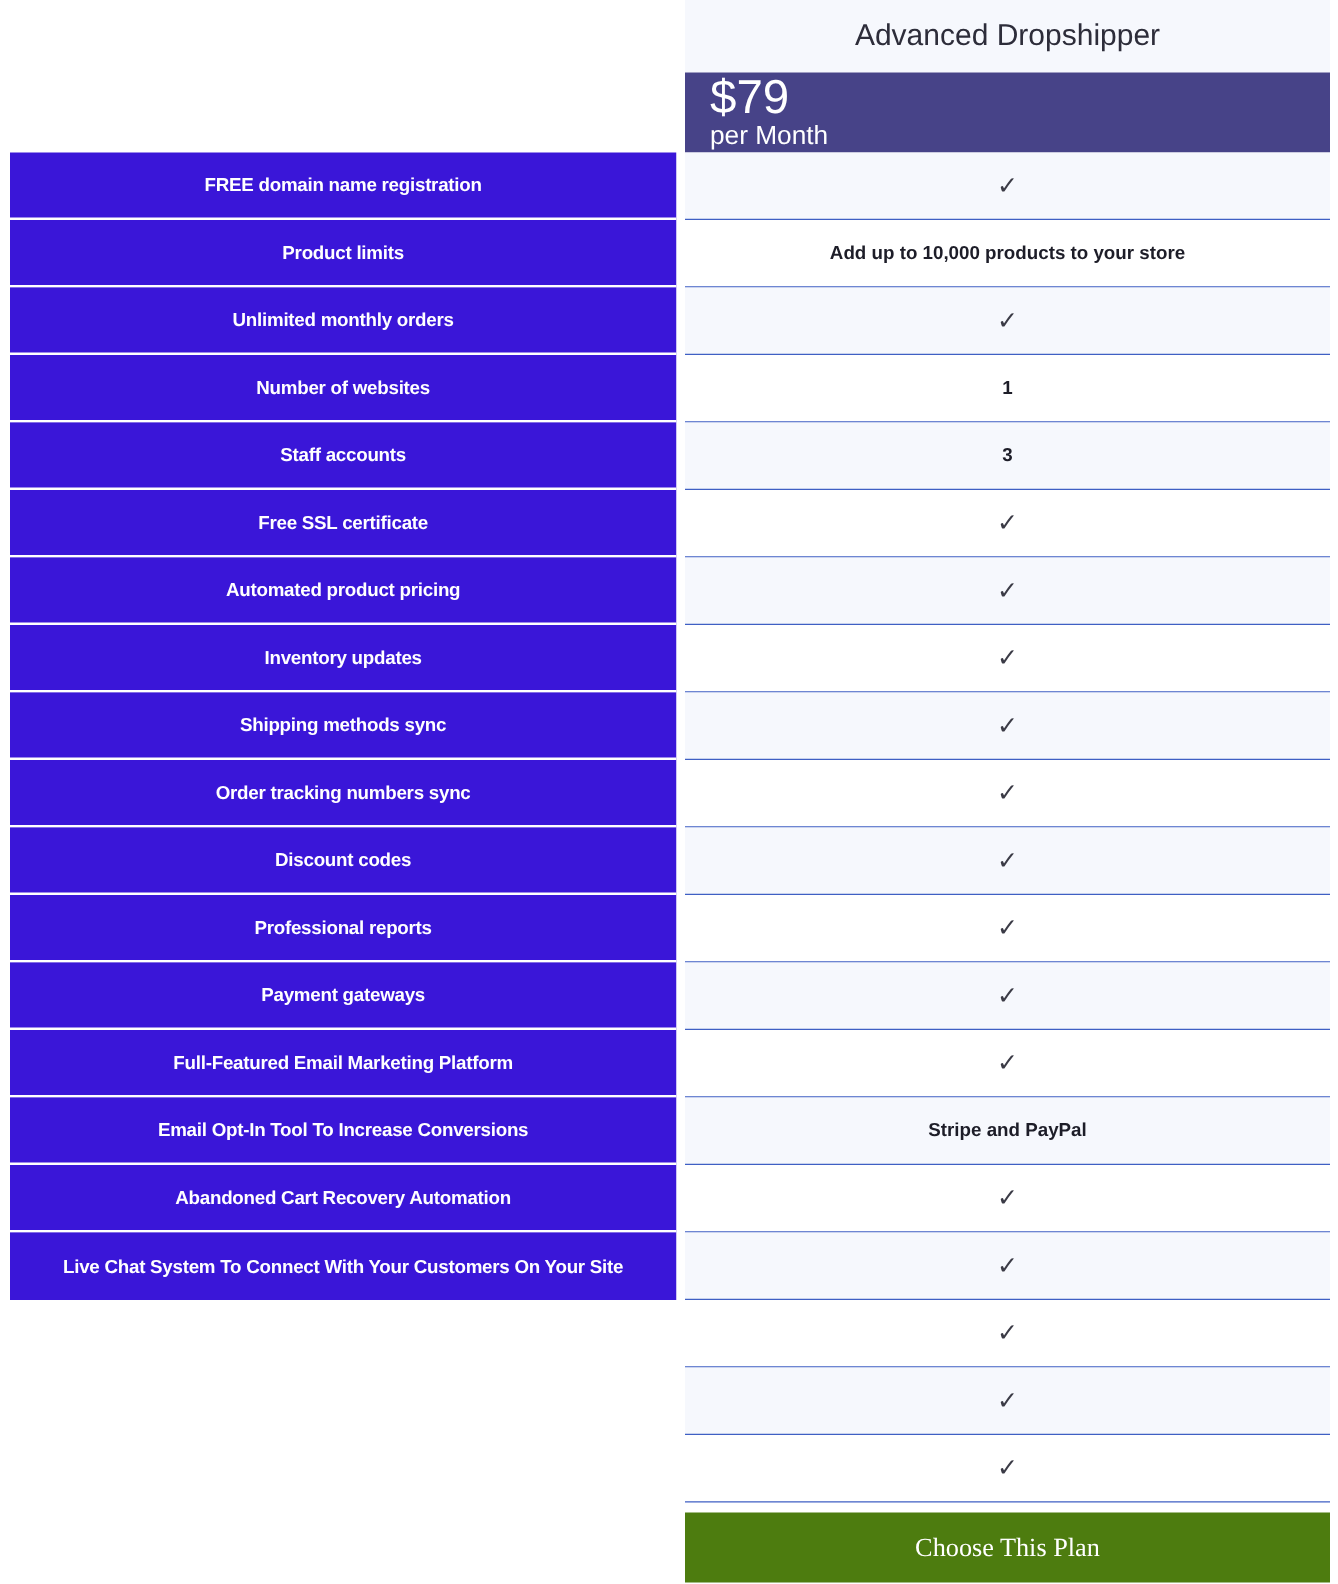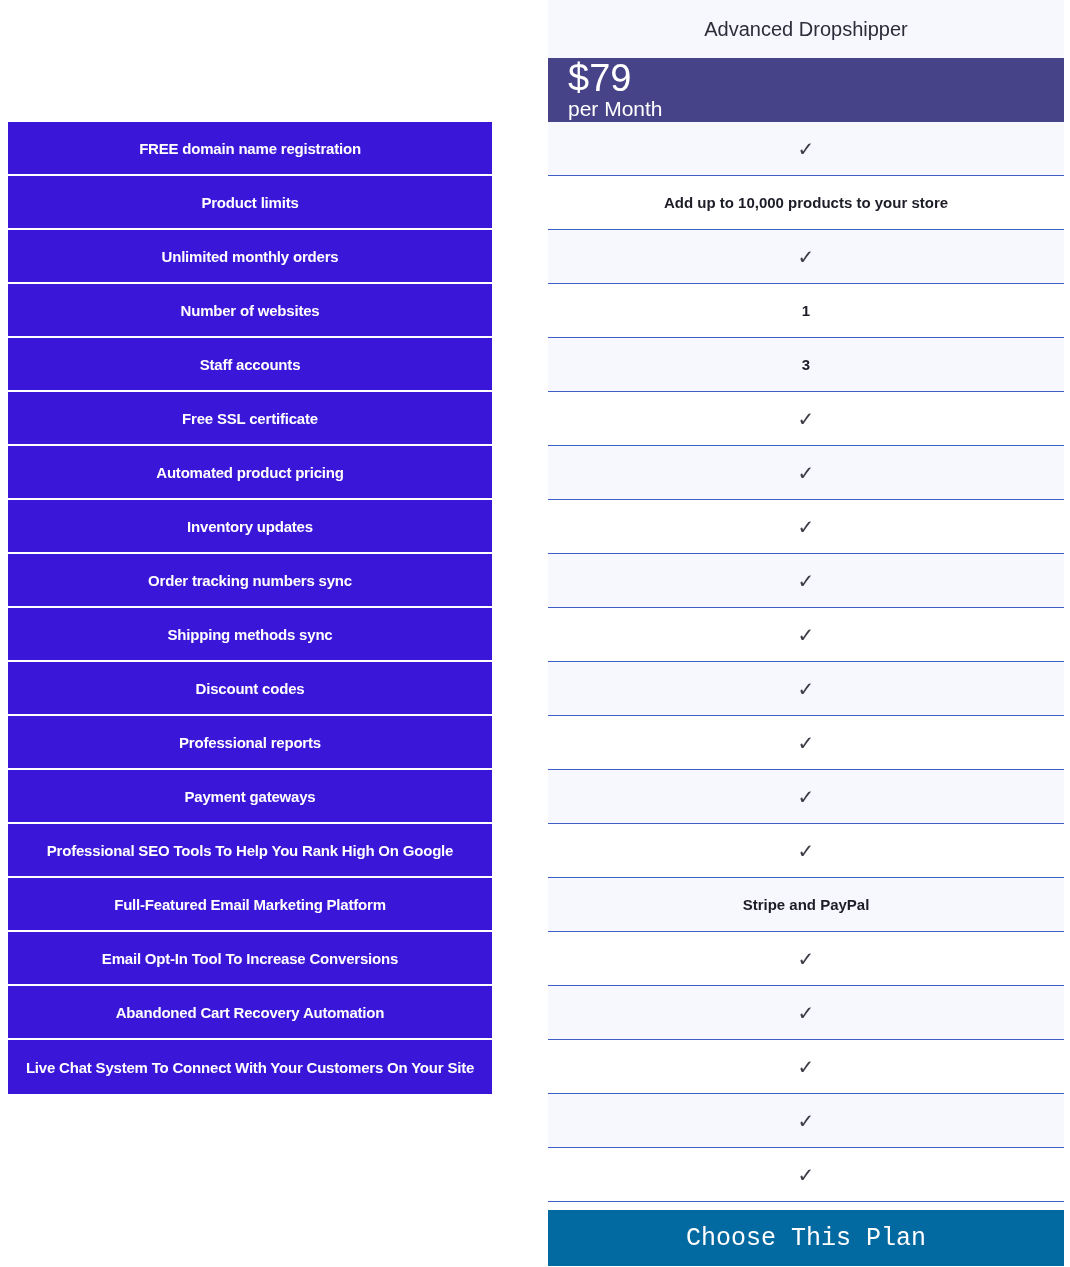--- a/index.html
+++ b/index.html
@@ -15,21 +15,21 @@
     height: 1267px;
     background: #ffffff;
     overflow: hidden;
   }
 
   
   .features-col {
     position: absolute;
     left: 8px;
     top: 122px;
-    width: 484px;
+    width: 533px;
   }
   .feature-row {
     height: 54px;
     margin-bottom: 0;
     background: #3a16d8;
     border-bottom: 2px solid #ffffff;
     display: flex;
     align-items: center;
     justify-content: center;
     color: #ffffff;
@@ -47,21 +47,21 @@
     left: 548px;
     top: 0px;
     width: 516px;
   }
   .plan-title {
     height: 58px;
     background: #f6f8fd;
     display: flex;
     align-items: center;
     justify-content: center;
-    font-size: 20px;
+    font-size: 24px;
     color: #2d2d3a;
   }
   .plan-price {
     height: 64px;
     background: #474388;
     display: flex;
     align-items: baseline;
     justify-content: center;
     color: #ffffff;
     flex-direction: column;
@@ -93,51 +93,50 @@
     font-size: 20px;
     font-weight: normal;
     color: #3b3b46;
     line-height: 1;
   }
 
   .cta-button {
     margin-top: 8px;
     height: 56px;
     width: 516px;
-    background: #0369a1;
+    background: #4d7c0f;
     color: #ffffff;
-    font-size: 25px;
+    font-size: 21px;
     display: flex;
     align-items: center;
     justify-content: center;
     border: none;
     cursor: pointer;
-    font-family: Liberation Mono, monospace;
+    font-family: Liberation Serif, serif;
   }
 </style>
 </head>
 <body>
 
 <div id="page">
 
   <div class="features-col">
       <div class="feature-row">FREE domain name registration</div>
       <div class="feature-row">Product limits</div>
       <div class="feature-row">Unlimited monthly orders</div>
       <div class="feature-row">Number of websites</div>
       <div class="feature-row">Staff accounts</div>
       <div class="feature-row">Free SSL certificate</div>
       <div class="feature-row">Automated product pricing</div>
       <div class="feature-row">Inventory updates</div>
+      <div class="feature-row">Shipping methods sync</div>
       <div class="feature-row">Order tracking numbers sync</div>
-      <div class="feature-row">Shipping methods sync</div>
       <div class="feature-row">Discount codes</div>
       <div class="feature-row">Professional reports</div>
       <div class="feature-row">Payment gateways</div>
-      <div class="feature-row">Professional SEO Tools To Help You Rank High On Google</div>
       <div class="feature-row">Full-Featured Email Marketing Platform</div>
       <div class="feature-row">Email Opt-In Tool To Increase Conversions</div>
       <div class="feature-row">Abandoned Cart Recovery Automation</div>
       <div class="feature-row">Live Chat System To Connect With Your Customers On Your Site</div>
     </div>
 
   <div class="plan-col">
     <div class="plan-title">Advanced Dropshipper</div>
     <div class="plan-price">
       <span class="amount">$79</span>

